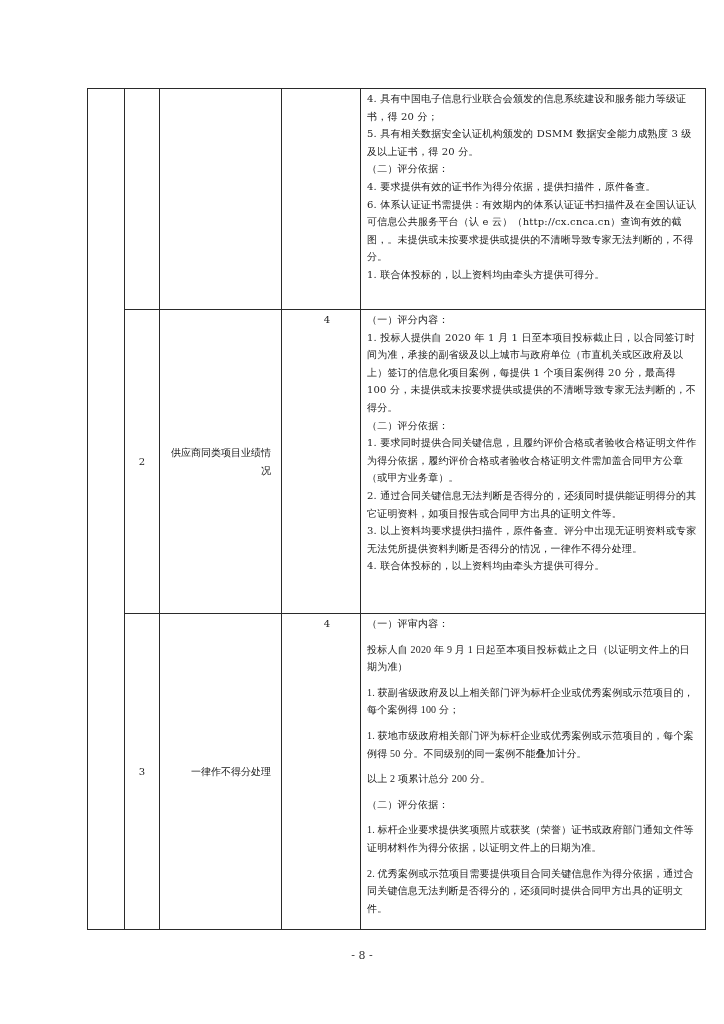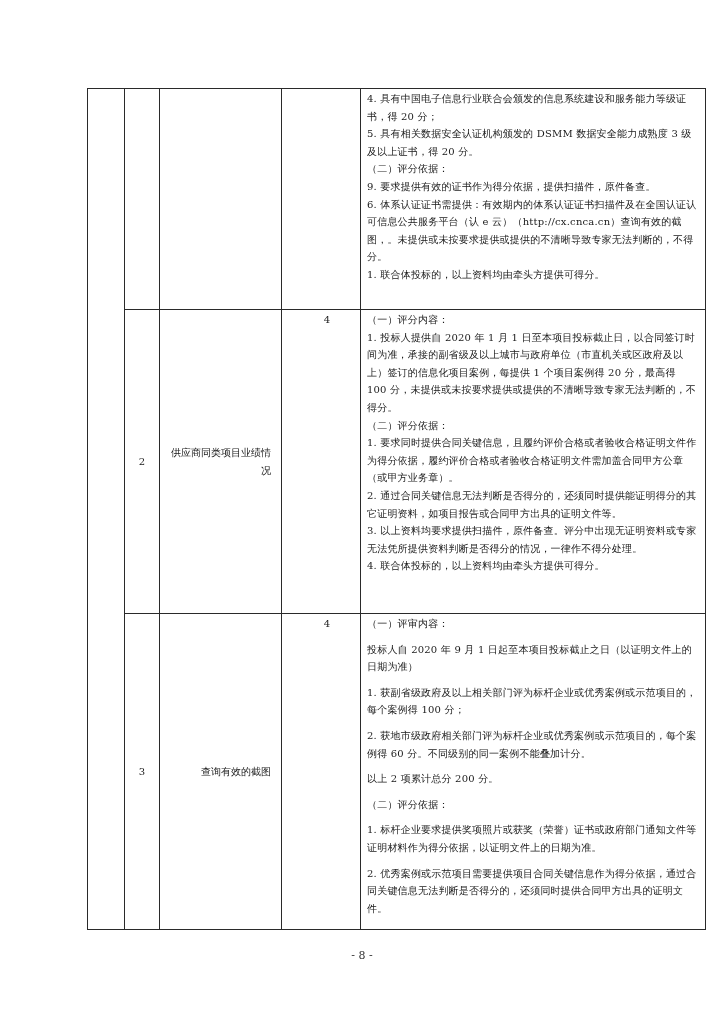--- a/index.html
+++ b/index.html
@@ -34,21 +34,21 @@
       border: 1.4px solid #2a2a2a;
       padding: 0;
       vertical-align: top;
     }
     td.c-outer { width: 36px; }
     td.c-num { width: 34px; text-align: center; vertical-align: middle !important; }
     td.c-item { width: 101px; text-align: right; vertical-align: middle !important; padding: 0 10px !important; }
     td.c-weight { width: 48px; text-align: right; padding-right: 30px !important; padding-top: 1px !important; }
     td.c-content { width: 331px; padding: 1px 7px 1px 6px !important; letter-spacing: 0.2px; }
     .line { display: block; }
-    .para { display: block; margin-bottom: 8px; }
+    .para { display: block; margin-bottom: 8px; font-family: Liberation Serif, serif; }
     .para:last-child { margin-bottom: 10px; }
     .row1 td { height: 218px; }
     .row2 td { height: 301px; }
     .row3 td { height: 313px; }
     .page-number {
       position: absolute;
       top: 949px;
       left: 0;
       width: 724px;
       text-align: center;
@@ -64,48 +64,48 @@
     <tbody>
         <tr class="row1">
       <td class="c-outer" rowspan="3"></td>
       <td class="c-num"></td>
       <td class="c-item"></td>
       <td class="c-weight"></td>
       <td class="c-content">
         <span class="line">4. 具有中国电子信息行业联合会颁发的信息系统建设和服务能力等级证书，得 20 分；</span>
         <span class="line">5. 具有相关数据安全认证机构颁发的 DSMM 数据安全能力成熟度 3 级及以上证书，得 20 分。</span>
         <span class="line">（二）评分依据：</span>
-        <span class="line">9. 要求提供有效的证书作为得分依据，提供扫描件，原件备查。</span>
+        <span class="line">4. 要求提供有效的证书作为得分依据，提供扫描件，原件备查。</span>
         <span class="line">6. 体系认证证书需提供：有效期内的体系认证证书扫描件及在全国认证认可信息公共服务平台（认 e 云）（http://cx.cnca.cn）查询有效的截图，。未提供或未按要求提供或提供的不清晰导致专家无法判断的，不得分。</span>
         <span class="line">1. 联合体投标的，以上资料均由牵头方提供可得分。</span>
       </td>
     </tr>
     <tr class="row2">
       <td class="c-num">2</td>
       <td class="c-item">供应商同类项目业绩情况</td>
       <td class="c-weight">4</td>
       <td class="c-content">
         <span class="line">（一）评分内容：</span>
         <span class="line">1. 投标人提供自 2020 年 1 月 1 日至本项目投标截止日，以合同签订时间为准，承接的副省级及以上城市与政府单位（市直机关或区政府及以上）签订的信息化项目案例，每提供 1 个项目案例得 20 分，最高得 100 分，未提供或未按要求提供或提供的不清晰导致专家无法判断的，不得分。</span>
         <span class="line">（二）评分依据：</span>
         <span class="line">1. 要求同时提供合同关键信息，且履约评价合格或者验收合格证明文件作为得分依据，履约评价合格或者验收合格证明文件需加盖合同甲方公章（或甲方业务章）。</span>
         <span class="line">2. 通过合同关键信息无法判断是否得分的，还须同时提供能证明得分的其它证明资料，如项目报告或合同甲方出具的证明文件等。</span>
         <span class="line">3. 以上资料均要求提供扫描件，原件备查。评分中出现无证明资料或专家无法凭所提供资料判断是否得分的情况，一律作不得分处理。</span>
         <span class="line">4. 联合体投标的，以上资料均由牵头方提供可得分。</span>
       </td>
     </tr>
     <tr class="row3">
       <td class="c-num">3</td>
-      <td class="c-item">查询有效的截图</td>
+      <td class="c-item">一律作不得分处理</td>
       <td class="c-weight">4</td>
       <td class="c-content">
         <span class="para">（一）评审内容：</span>
         <span class="para">投标人自 2020 年 9 月 1 日起至本项目投标截止之日（以证明文件上的日期为准）</span>
         <span class="para">1. 获副省级政府及以上相关部门评为标杆企业或优秀案例或示范项目的，每个案例得 100 分；</span>
-        <span class="para">2. 获地市级政府相关部门评为标杆企业或优秀案例或示范项目的，每个案例得 60 分。不同级别的同一案例不能叠加计分。</span>
+        <span class="para">1. 获地市级政府相关部门评为标杆企业或优秀案例或示范项目的，每个案例得 50 分。不同级别的同一案例不能叠加计分。</span>
         <span class="para">以上 2 项累计总分 200 分。</span>
         <span class="para">（二）评分依据：</span>
         <span class="para">1. 标杆企业要求提供奖项照片或获奖（荣誉）证书或政府部门通知文件等证明材料作为得分依据，以证明文件上的日期为准。</span>
         <span class="para">2. 优秀案例或示范项目需要提供项目合同关键信息作为得分依据，通过合同关键信息无法判断是否得分的，还须同时提供合同甲方出具的证明文件。</span>
       </td>
     </tr>
   </tbody>
     </table>
 
   <div class="page-number">- 8 -</div>

